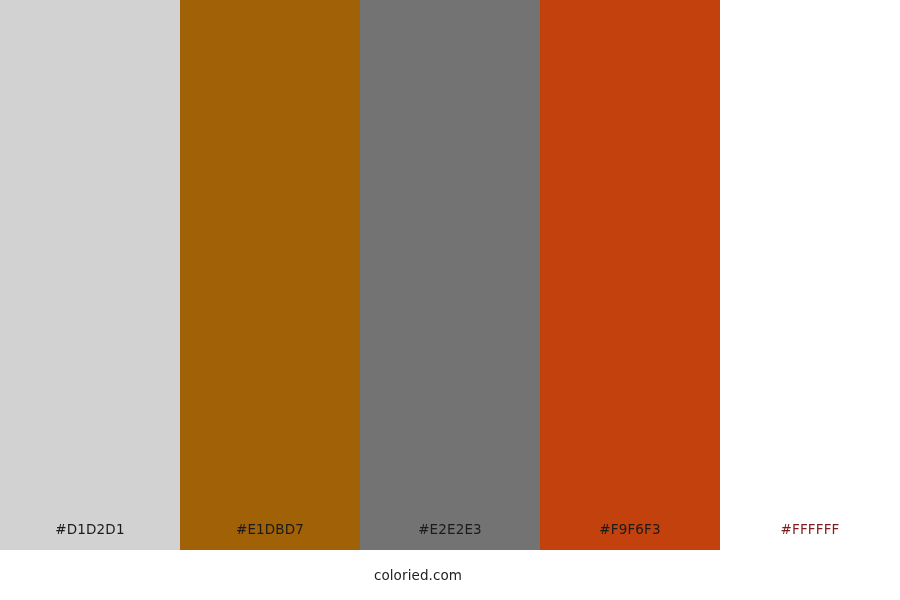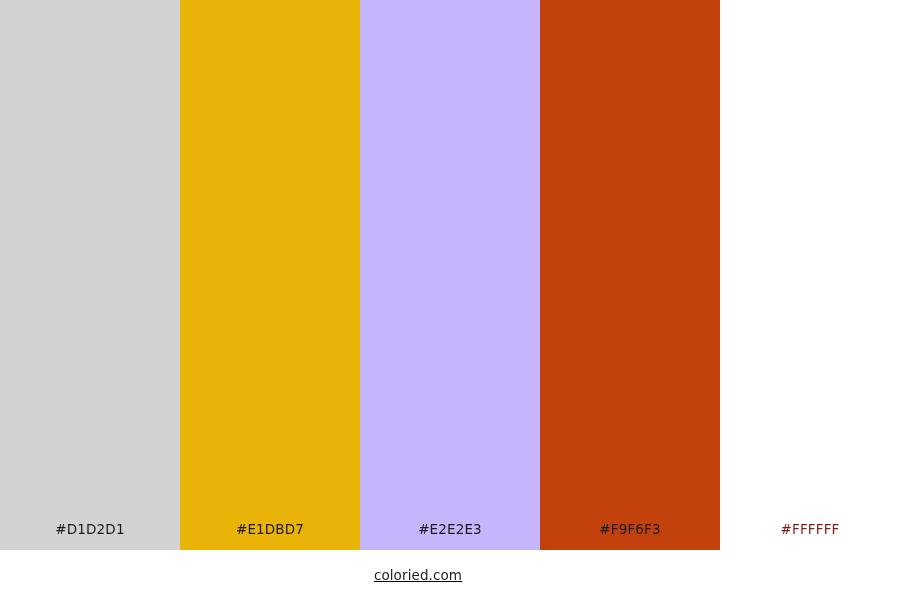--- a/index.html
+++ b/index.html
@@ -57,21 +57,20 @@
   .footer-bar {
     position: absolute;
     left: 0;
     top: 550px;
     width: 836px;
     height: 50px;
     background: #ffffff;
     display: flex;
     align-items: center;
     justify-content: center;
-    text-decoration: underline;
   }
 
   .footer-brand {
     font-size: 13.5px;
     line-height: 18px;
     color: #1f1f1f;
     letter-spacing: 0.1px;
     text-align: center;
     font-family: "DejaVu Sans", "Liberation Sans", sans-serif;
     white-space: nowrap;
@@ -81,25 +80,25 @@
 <body style="background-color: rgb(255, 255, 255);">
 
 <div class="palette-page">
 
   <div class="swatch-strip">
 
     <div class="swatch" style="background-color: rgb(209, 210, 209);">
       <span class="swatch-label" style="color: rgb(27, 27, 27);">#D1D2D1</span>
     </div>
 
-    <div class="swatch" style="background-color: #eab308;">
+    <div class="swatch" style="background-color: #a16207;">
       <span class="swatch-label" style="color: rgb(27, 27, 27);">#E1DBD7</span>
     </div>
 
-    <div class="swatch" style="background-color: #c4b5fd;">
+    <div class="swatch" style="background-color: #737373;">
       <span class="swatch-label" style="color: rgb(27, 27, 27);">#E2E2E3</span>
     </div>
 
     <div class="swatch" style="background-color: #c2410c;">
       <span class="swatch-label" style="color: rgb(27, 27, 27);">#F9F6F3</span>
     </div>
 
     <div class="swatch" style="background-color: rgb(255, 255, 255);">
       <span class="swatch-label" style="color: #7f1d1d;">#FFFFFF</span>
     </div>

